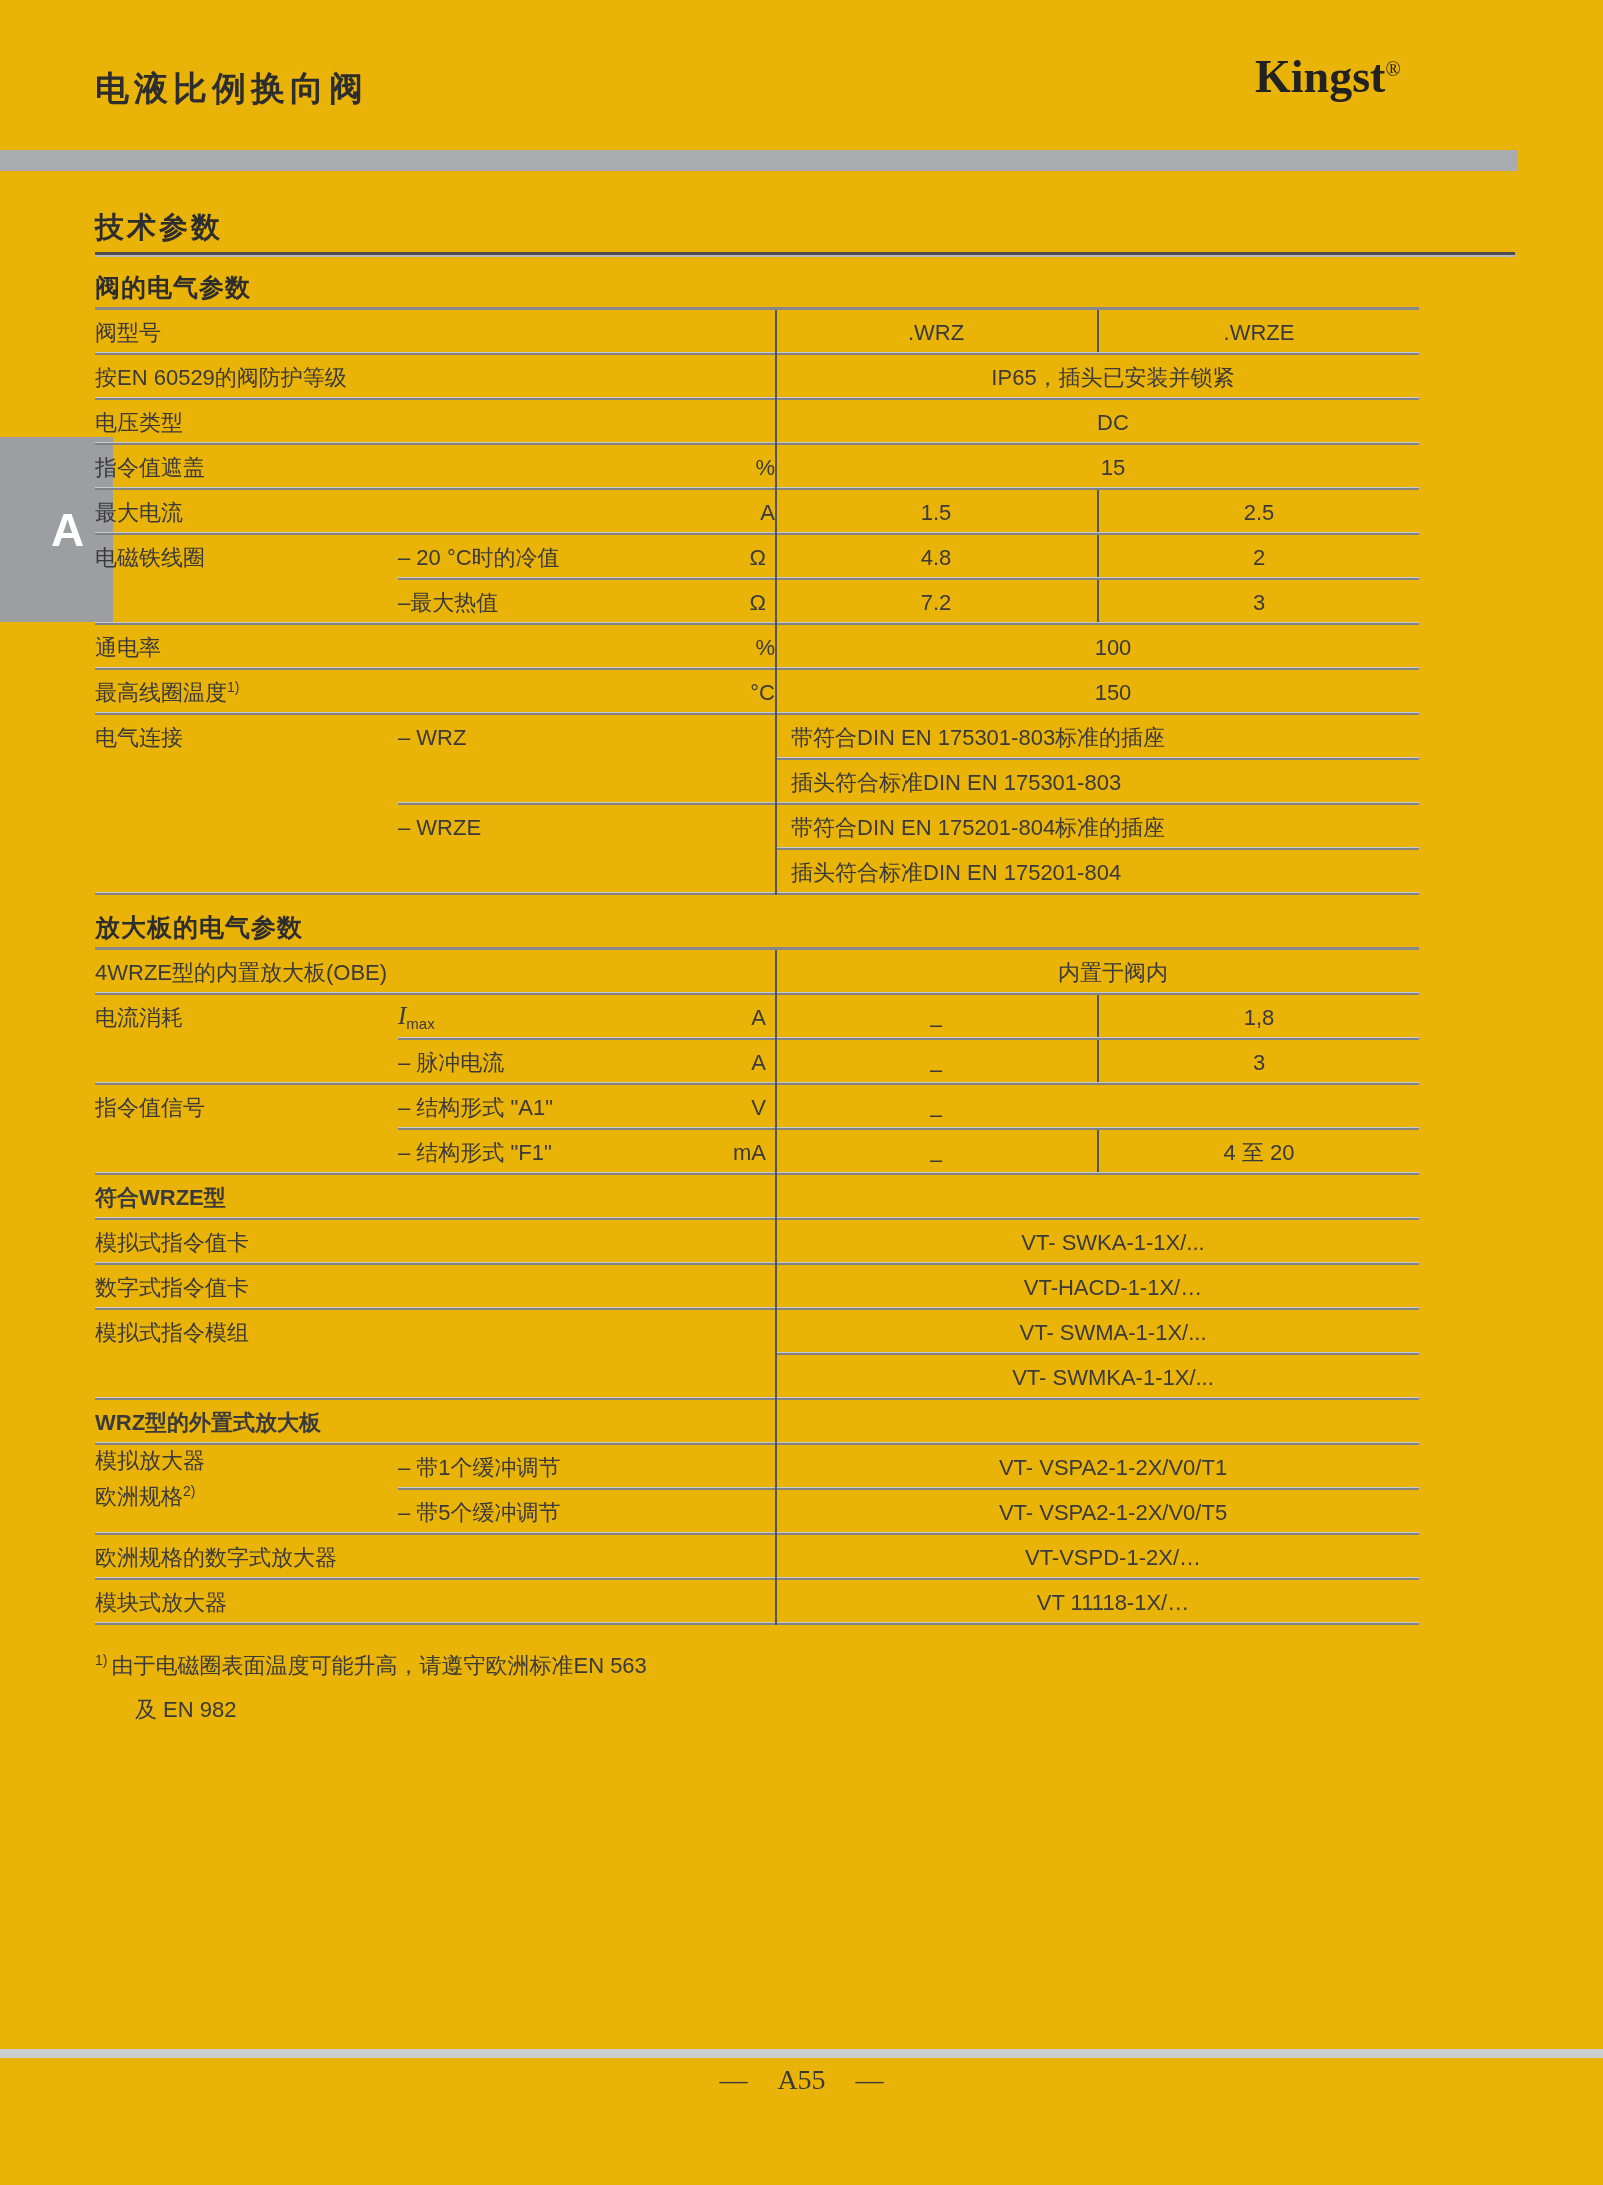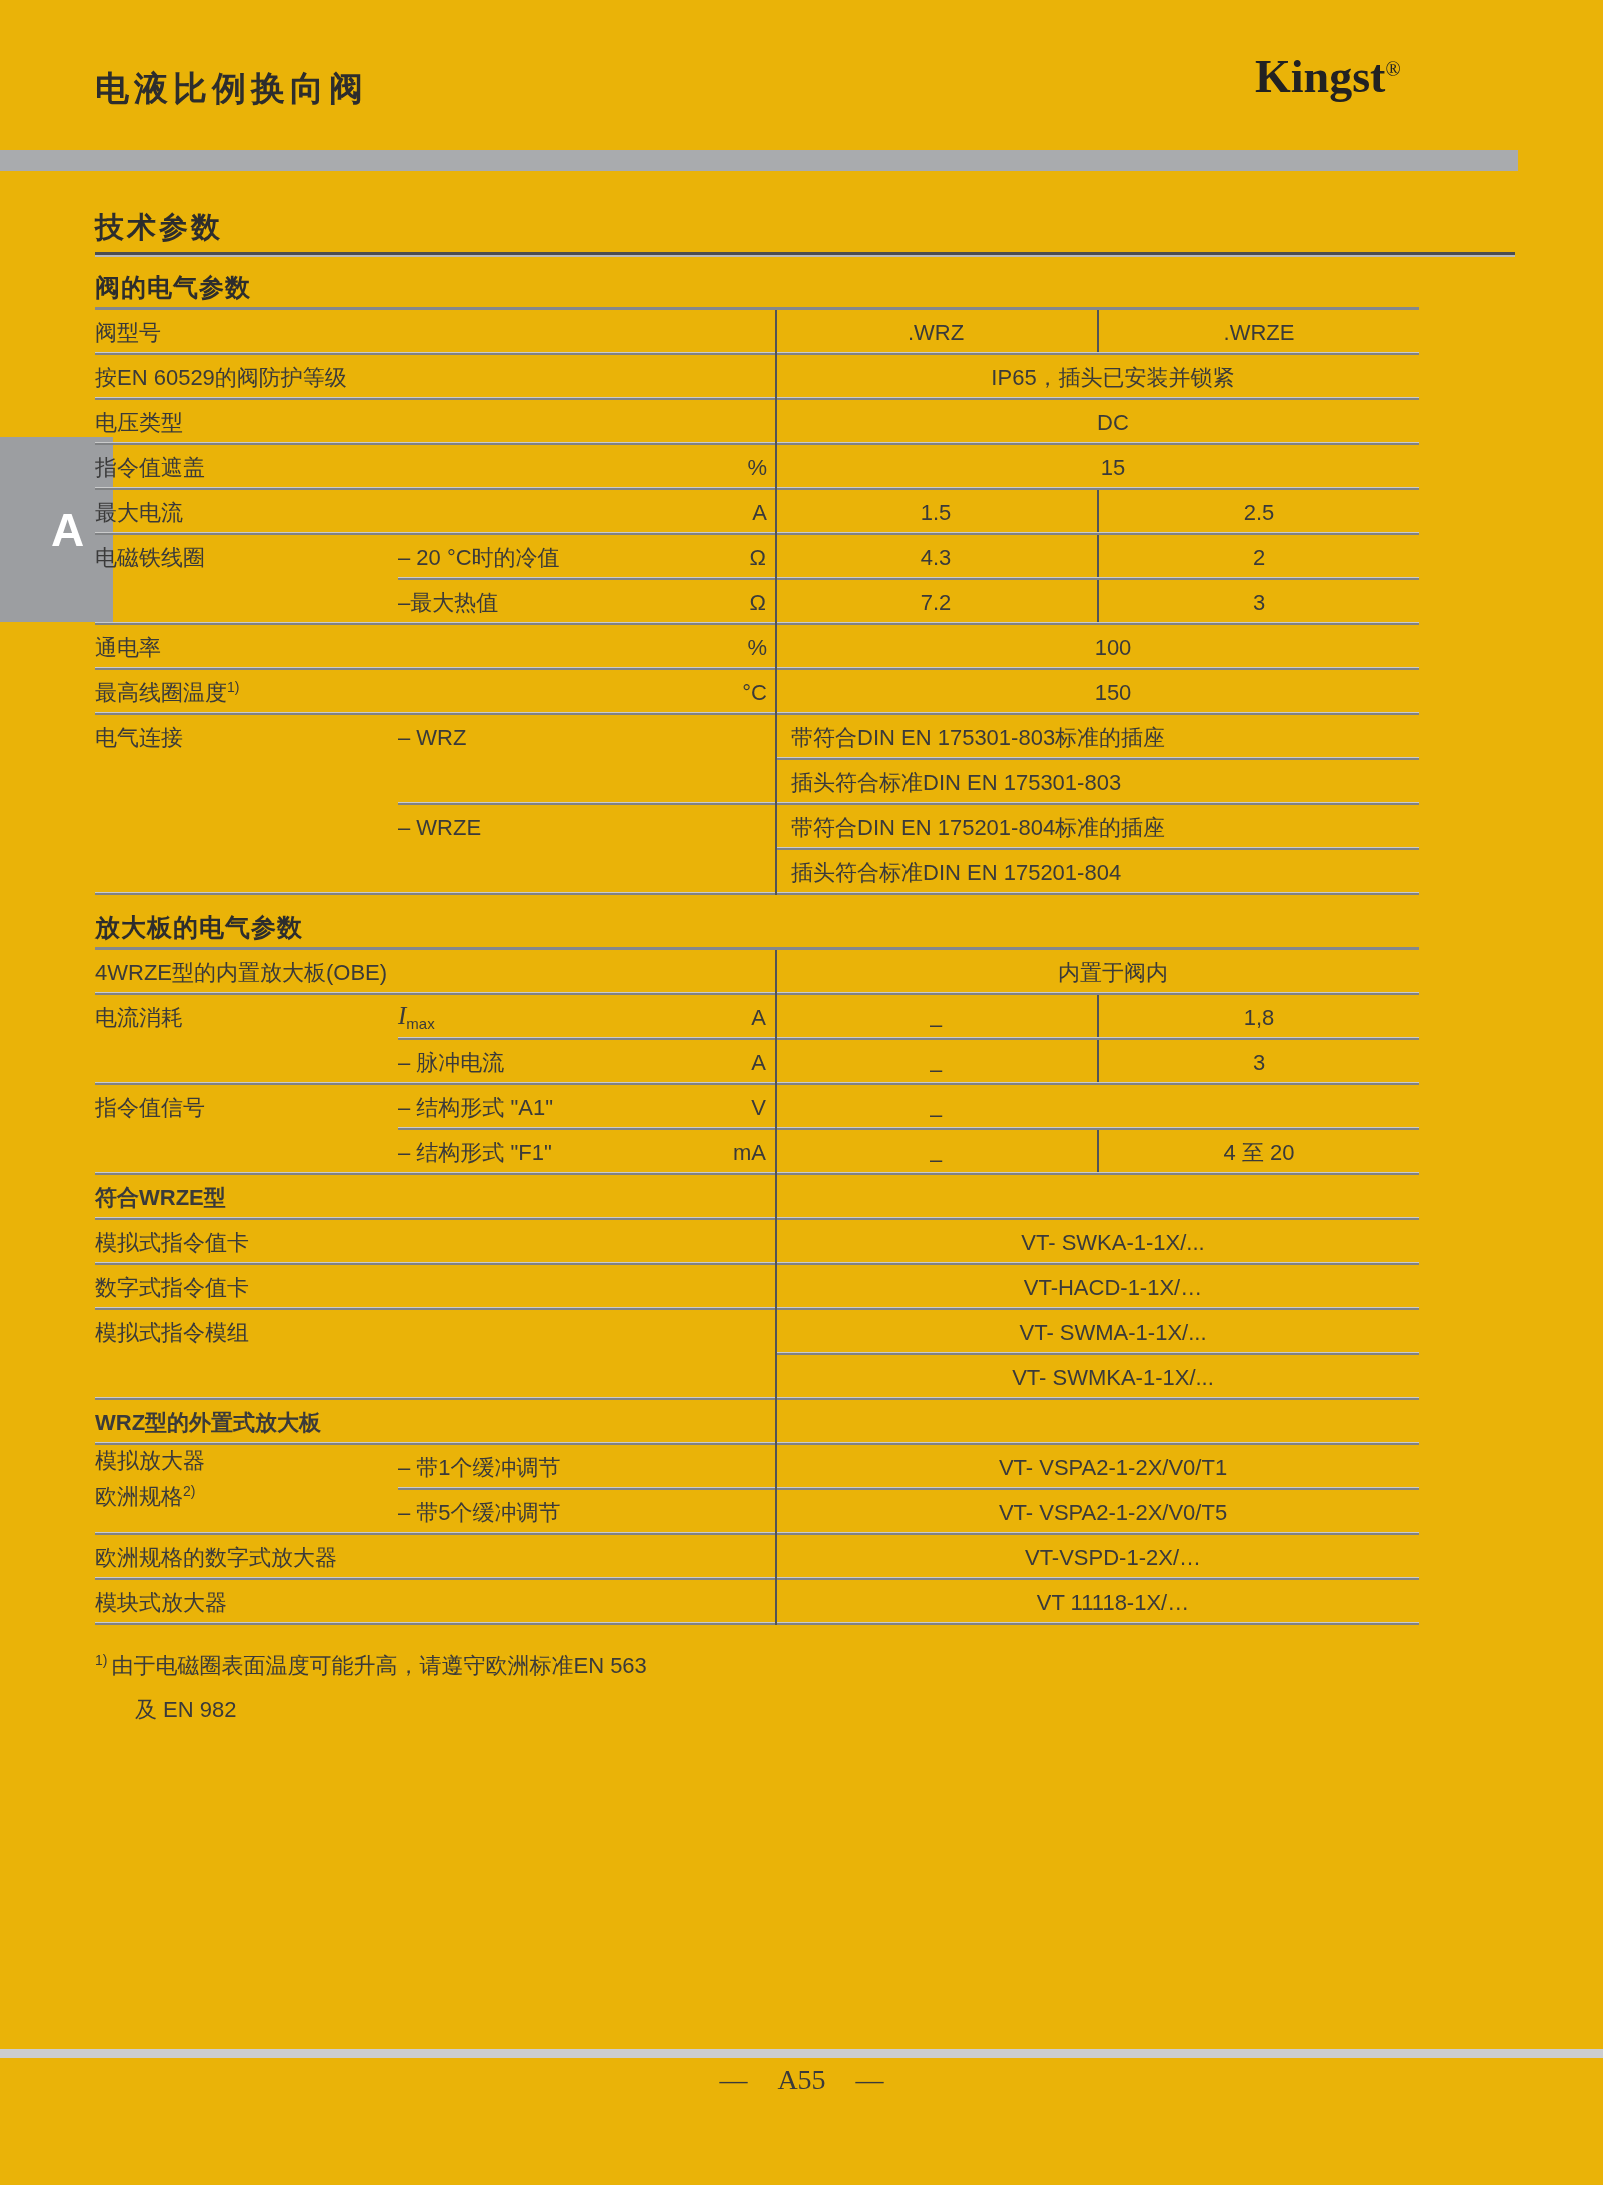--- a/index.html
+++ b/index.html
@@ -28,21 +28,21 @@
   .trow { position:relative; display:flex; height:45px; }
   .trow::before { content:""; position:absolute; left:680px; top:0; bottom:0; width:2px; background:#525456; z-index:2; }
   .trow::after  { content:""; position:absolute; bottom:0; right:0; height:3px; z-index:1;
                   background:linear-gradient(to bottom,#c9cacb 0 1px,#808284 1px 3px); }
   .r-full::after { left:0; }
   .r-sub::after  { left:303px; }
   .r-val::after  { left:682px; }
   .cell { display:flex; align-items:center; font-size:22px; white-space:nowrap; color:#3a3a3a; }
   .cl  { width:303px; flex:none; overflow:visible; }
   .cs  { width:377px; flex:none; justify-content:space-between; padding-right:9px; }
-  .cw  { width:680px; flex:none; justify-content:space-between; padding-right:8px; }
+  .cw  { width:680px; flex:none; justify-content:space-between; padding-right:0; }
   .cv  { width:322px; flex:none; justify-content:center; text-align:center; }
   .cv.b2 { border-left:2px solid #525456; }
   .cvs { width:644px; flex:none; justify-content:center; text-align:center;padding-left:32px; }
   .cvs.left { justify-content:flex-start; padding-left:16px; }
   .b { font-weight:bold; }
   .low { display:inline-block; transform:translateY(7px); }
   .imax i { font-family:"Liberation Serif","DejaVu Serif",serif; font-size:25px; font-style:italic; }
   .imax sub { font-size:15px; }
   .dbl { line-height:31px; padding-top:0; align-self:flex-start; }
   sup { font-size:14px; vertical-align:super; }
@@ -133,21 +133,21 @@
 
       <div class="trow r-sub">
         <div class="cell cl">
             <span>电磁铁线圈</span>
           </div>
         <div class="cell cs">
             <span>– 20 °C时的冷值</span>
             <span>Ω</span>
           </div>
         <div class="cell cv">
-            <span>4.3</span>
+            <span>4.8</span>
           </div>
         <div class="cell cv b2">
             <span>2</span>
           </div>
       </div>
 
       <div class="trow r-full">
         <div class="cell cl">
             <span></span>
           </div>

